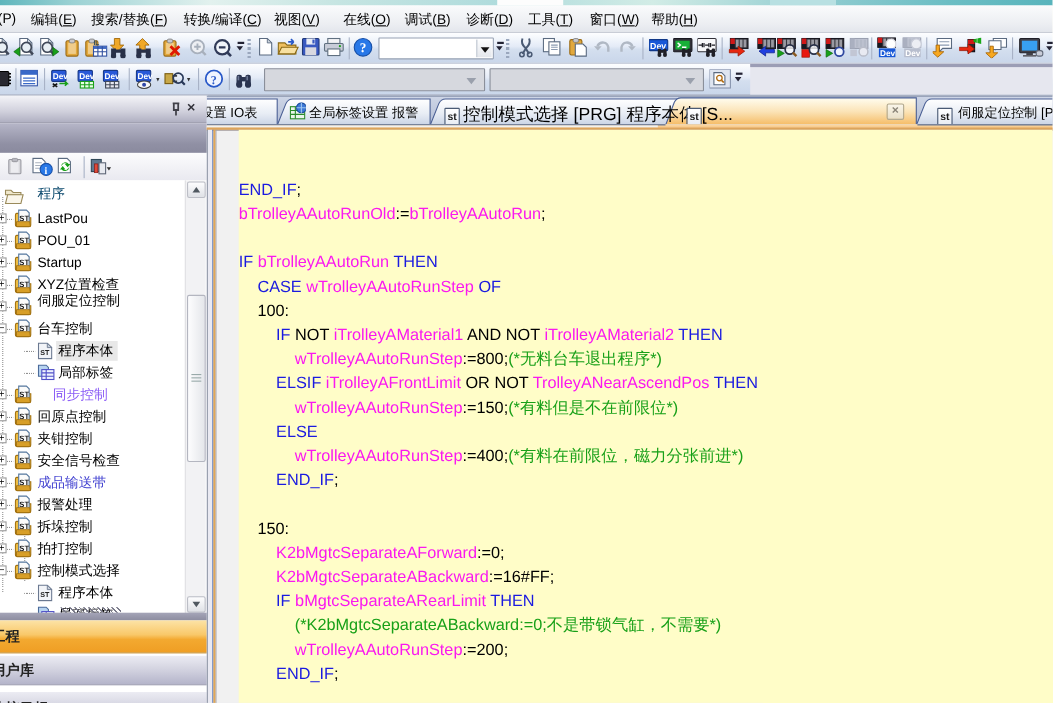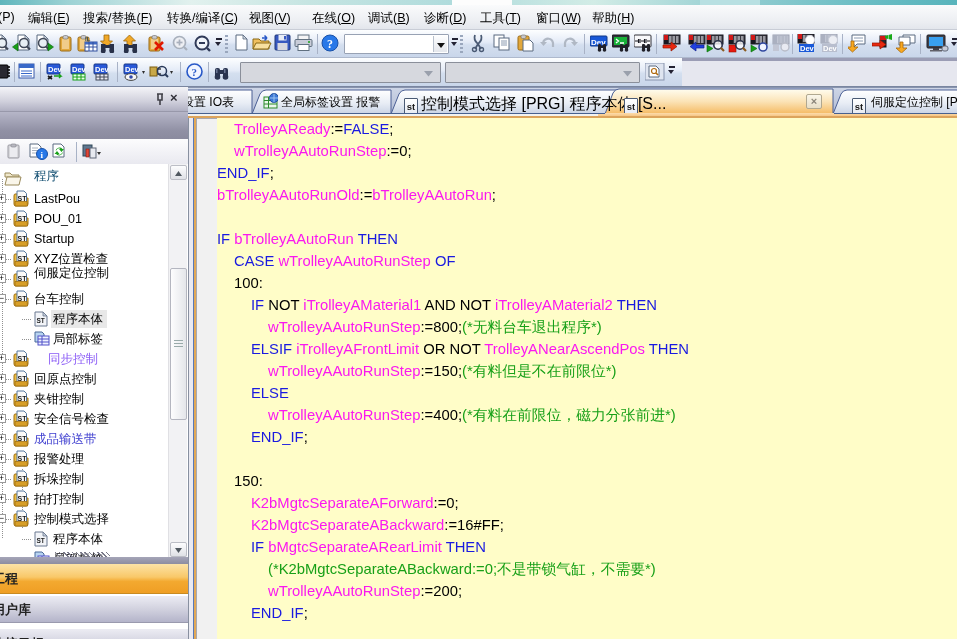--- a/index.html
+++ b/index.html
@@ -720,22 +720,20 @@
       <div class="abs" style="left:0;top:5px;width:769px;height:1px;background:#a8a8b0"></div>
     </div>
   <div class="abs" id="edwin">
     <div class="vline" style="left:0;background:#8890a0;"></div>
     <div class="vline" style="left:1px;width:4px;background:#eaeaf2"></div>
     <div class="vline" style="left:5px;background:#5878b8"></div>
     <div class="vline" style="left:6px;width:2px;background:#e2a856"></div>
     <div class="vline" style="left:8px;background:#a8a8b0"></div>
     <div class="abs" id="margin"></div>
     <div class="abs" id="code">
-      <div class="ln" style="top:0px;left:17px"><span class="m">TrolleyAReady</span>:=<span class="k">FALSE</span>;</div>
-      <div class="ln" style="top:22px;left:17px"><span class="m">wTrolleyAAutoRunStep</span>:=0;</div>
       <div class="ln" style="top:44px;left:0px"><span class="k">END_IF</span>;</div>
       <div class="ln" style="top:66px;left:0px"><span class="m">bTrolleyAAutoRunOld</span>:=<span class="m">bTrolleyAAutoRun</span>;</div>
       <div class="ln" style="top:110px;left:0px"><span class="k">IF </span><span class="m">bTrolleyAAutoRun</span><span class="k"> THEN</span></div>
       <div class="ln" style="top:132px;left:17px"><span class="k">CASE </span><span class="m">wTrolleyAAutoRunStep</span><span class="k"> OF</span></div>
       <div class="ln" style="top:154px;left:17px">100:</div>
       <div class="ln" style="top:176px;left:34px"><span class="k">IF </span>NOT <span class="m">iTrolleyAMaterial1</span> AND NOT <span class="m">iTrolleyAMaterial2</span><span class="k"> THEN</span></div>
       <div class="ln" style="top:198px;left:51px"><span class="m">wTrolleyAAutoRunStep</span>:=800;<span class="c">(*无料台车退出程序*)</span></div>
       <div class="ln" style="top:220px;left:34px"><span class="k">ELSIF </span><span class="m">iTrolleyAFrontLimit</span> OR NOT <span class="m">TrolleyANearAscendPos</span><span class="k"> THEN</span></div>
       <div class="ln" style="top:242px;left:51px"><span class="m">wTrolleyAAutoRunStep</span>:=150;<span class="c">(*有料但是不在前限位*)</span></div>
       <div class="ln" style="top:264px;left:34px"><span class="k">ELSE</span></div>

